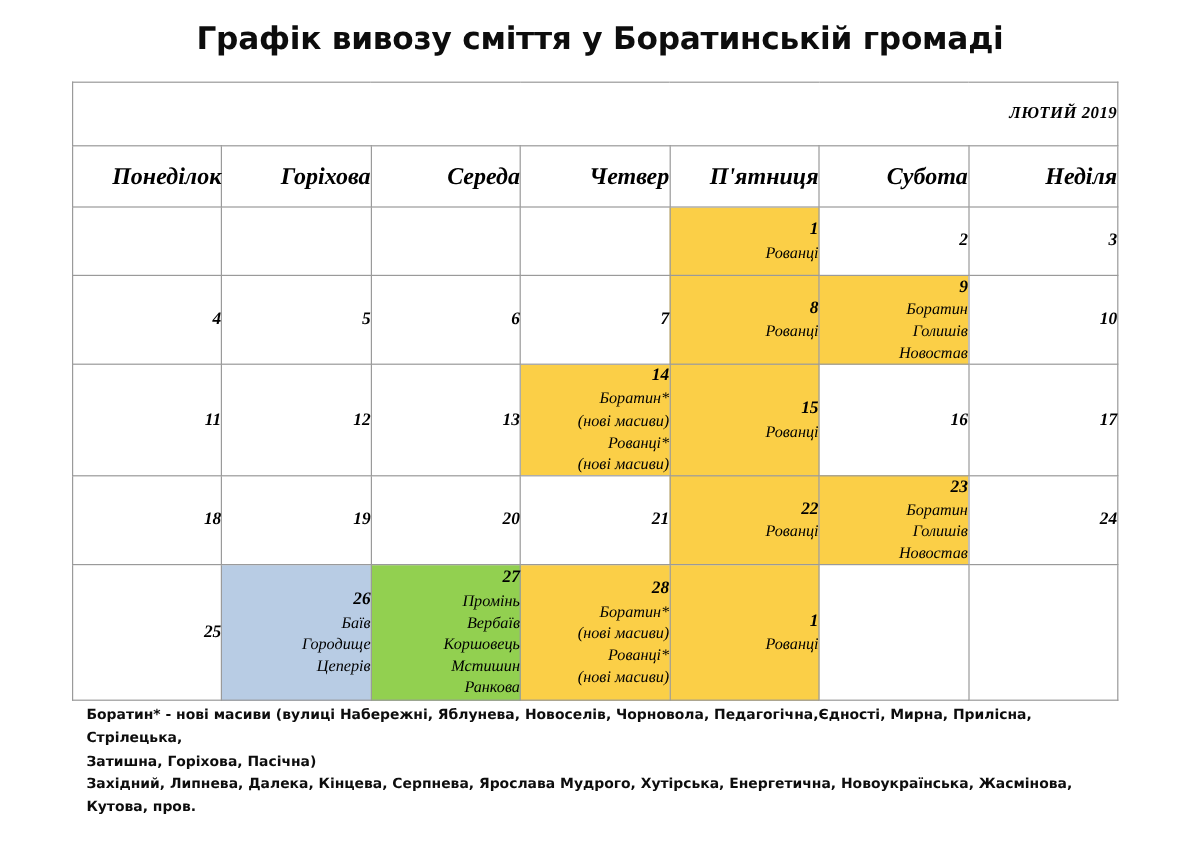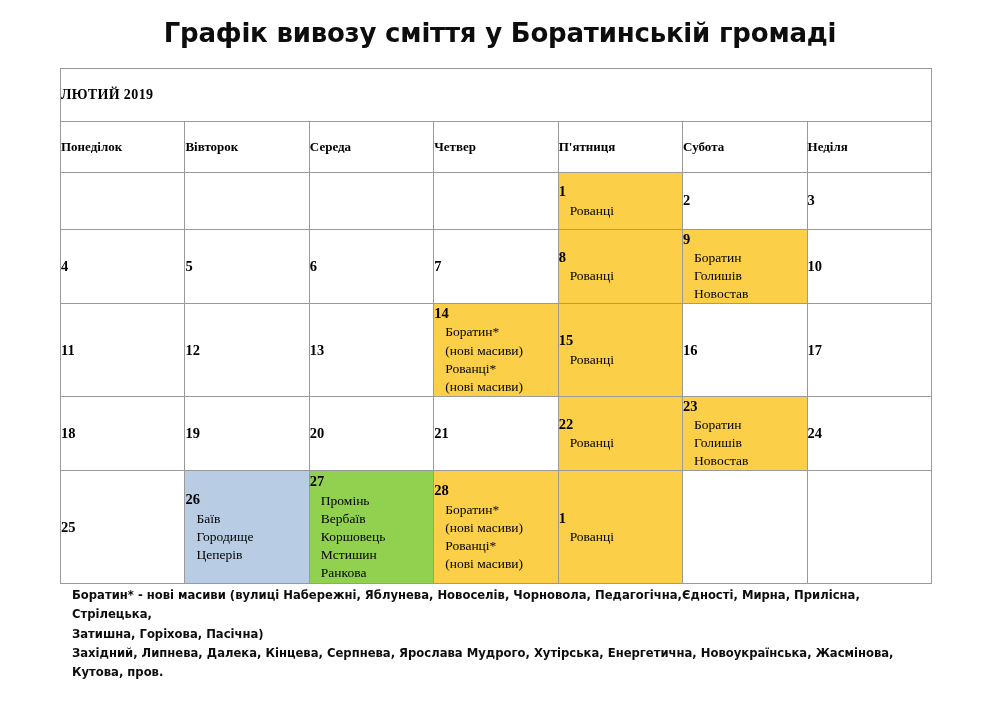--- a/index.html
+++ b/index.html
@@ -44,35 +44,36 @@
     top: 68px;
     width: 872px;
     border-collapse: collapse;
     table-layout: fixed;
     font-family: "Liberation Serif", serif;
   }
   .calendar td, .calendar th {
     border: 1px solid #9a9a9a;
     padding: 0;
     vertical-align: middle;
-    text-align: left;
+    text-align: right;
+    font-style: italic;
   }
 
   .month-cell {
     height: 52px;
     font-weight: bold;
     font-size: 14px;
     letter-spacing: 0.4px;
     background: #ffffff;
   }
 
   .dow-cell {
     height: 50px;
     font-weight: bold;
-    font-size: 13px;
+    font-size: 20px;
     background: #ffffff;
   }
 
   .day-cell {
     background: #ffffff;
     font-size: 14px;
     line-height: 1.32;
     padding: 4px 2px;
   }
 
@@ -130,21 +131,21 @@
 
   <div class="title">Графік вивозу сміття у Боратинській громаді</div>
 
   <table class="calendar">
     <tbody>
       <tr>
         <td class="month-cell" colspan="7">ЛЮТИЙ 2019</td>
       </tr>
       <tr>
         <td class="dow-cell">Понеділок</td>
-        <td class="dow-cell">Вівторок</td>
+        <td class="dow-cell">Горіхова</td>
         <td class="dow-cell">Середа</td>
         <td class="dow-cell">Четвер</td>
         <td class="dow-cell">П'ятниця</td>
         <td class="dow-cell">Субота</td>
         <td class="dow-cell">Неділя</td>
       </tr>
       <tr class="week-row r1">
           <td class="day-cell fill-none empty-cell"></td>
           <td class="day-cell fill-none empty-cell"></td>
           <td class="day-cell fill-none empty-cell"></td>

